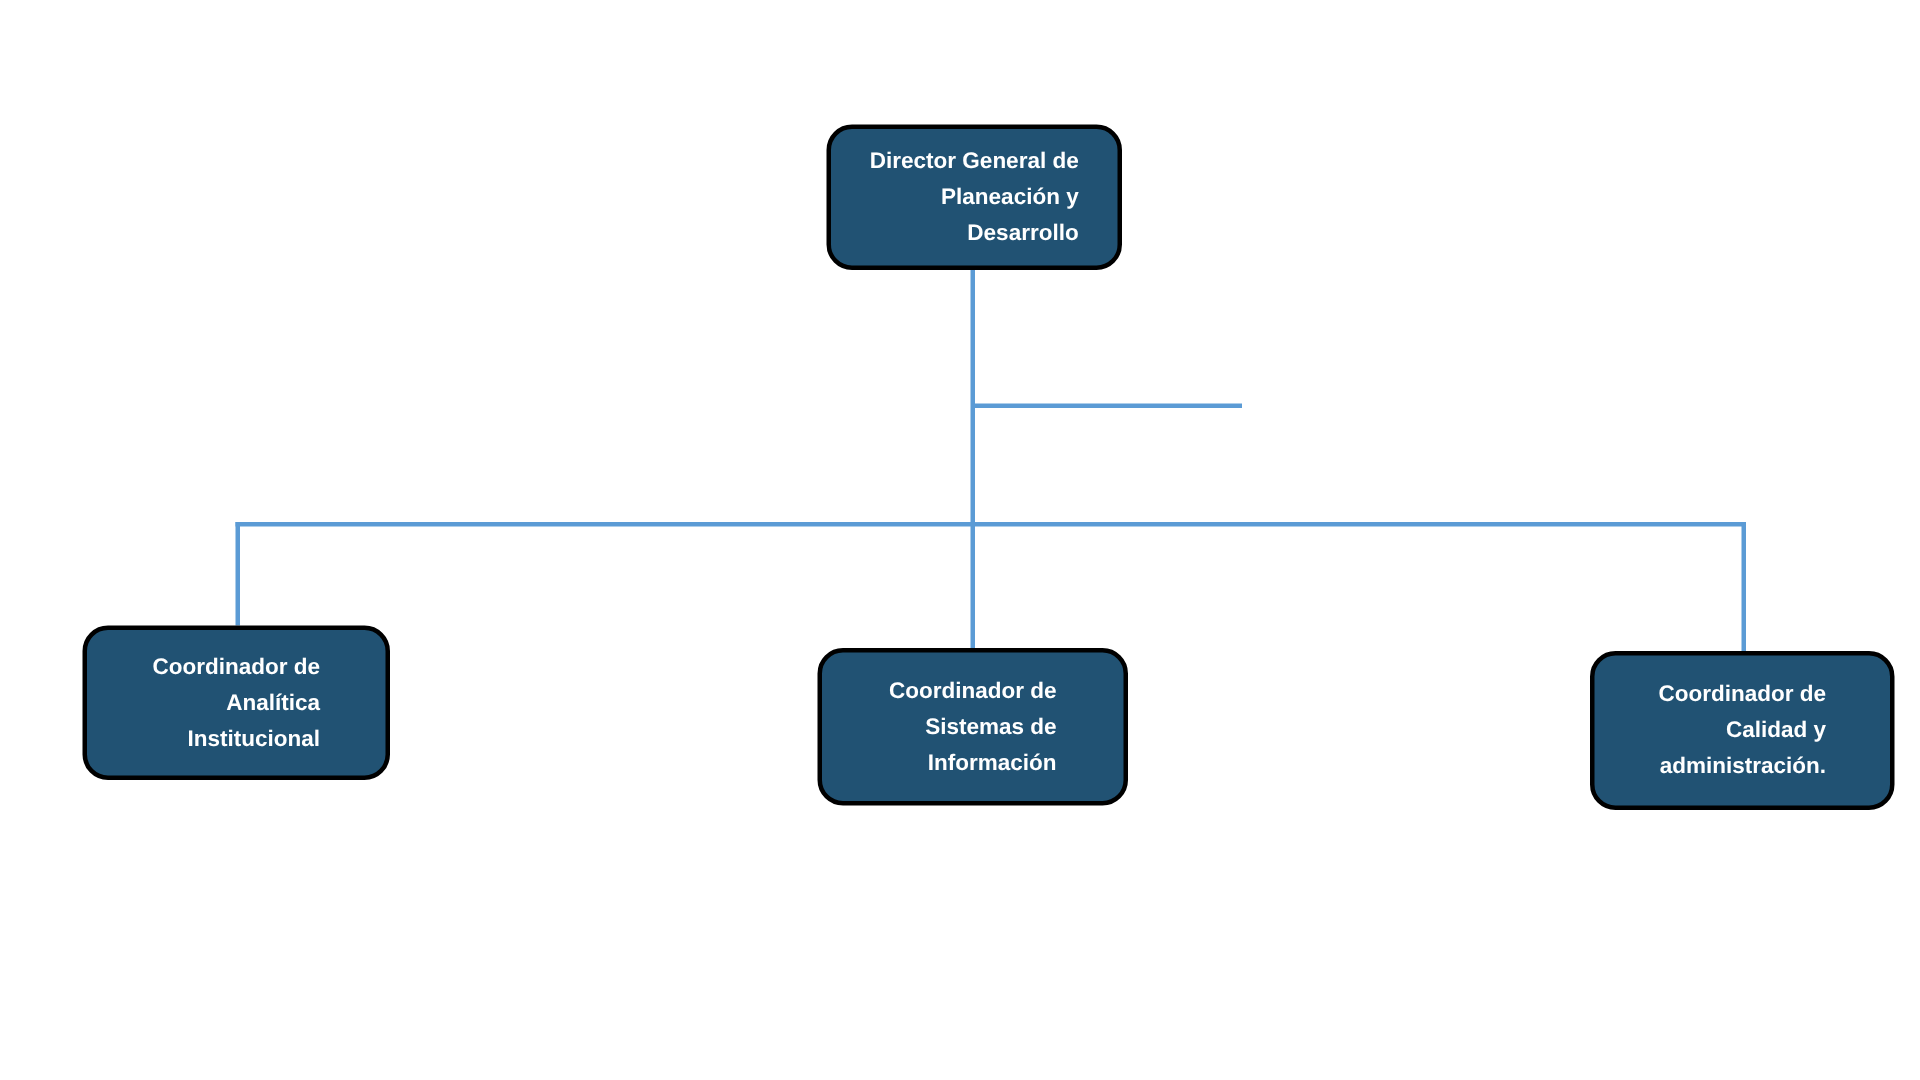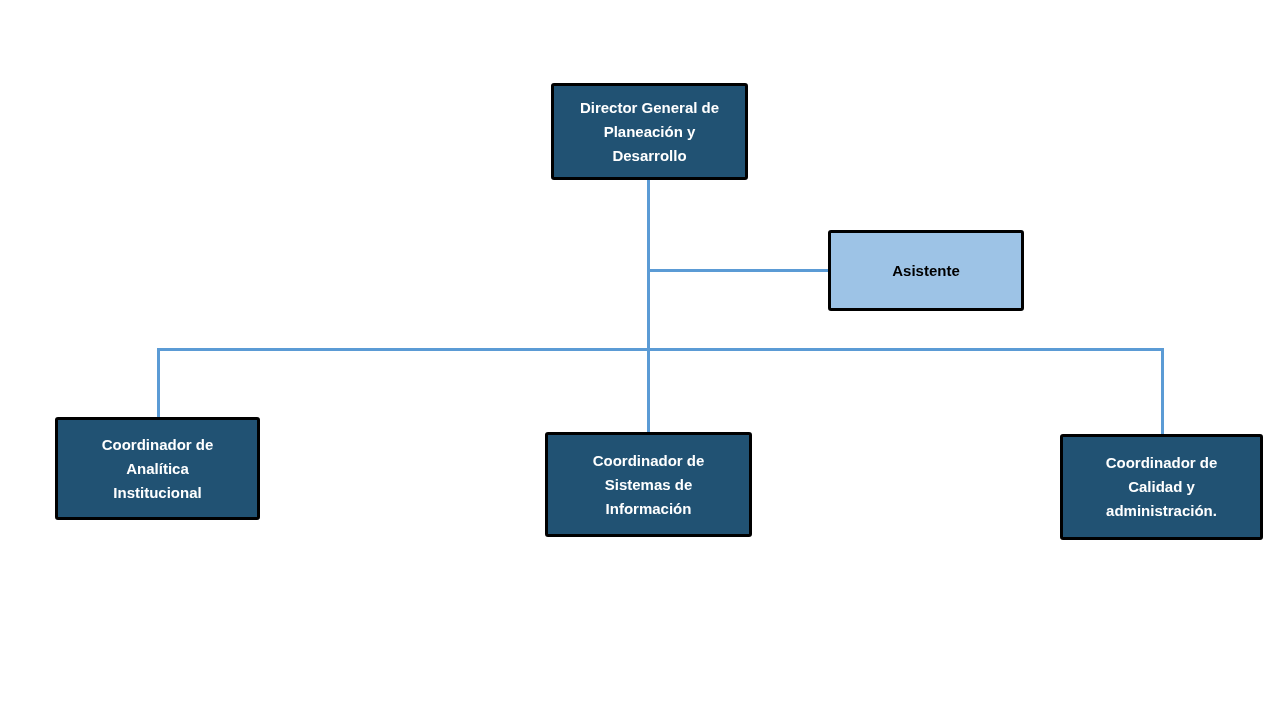--- a/index.html
+++ b/index.html
@@ -16,25 +16,25 @@
     overflow: hidden;
   }
   .connector {
     position: absolute;
     background: #5B9BD5;
   }
   .node {
     position: absolute;
     box-sizing: border-box;
     border: 3px solid #000000;
-    border-radius: 3px;
+    border-radius: 17px;
     display: flex;
     align-items: center;
     justify-content: center;
-    text-align: center;
+    text-align: right;
     font-weight: bold;
     font-size: 15px;
     line-height: 1.6;
     padding: 4px 8px;
   }
   .node .label {
     white-space: pre-line;
   }
   .node.dark {
     background: #215273;
@@ -67,23 +67,20 @@
   <div class="connector" id="conn-bus"></div>
   <div class="connector" id="conn-left-drop"></div>
   <div class="connector" id="conn-right-drop"></div>
 
   <div class="node dark" id="node-director">
     <span class="label">Director General de
 Planeación y
 Desarrollo</span>
   </div>
 
-  <div class="node light" id="node-asistente">
-    <span class="label">Asistente</span>
-  </div>
 
   <div class="node dark" id="node-analitica">
     <span class="label">Coordinador de
 Analítica
 Institucional</span>
   </div>
 
   <div class="node dark" id="node-sistemas">
     <span class="label">Coordinador de
 Sistemas de

